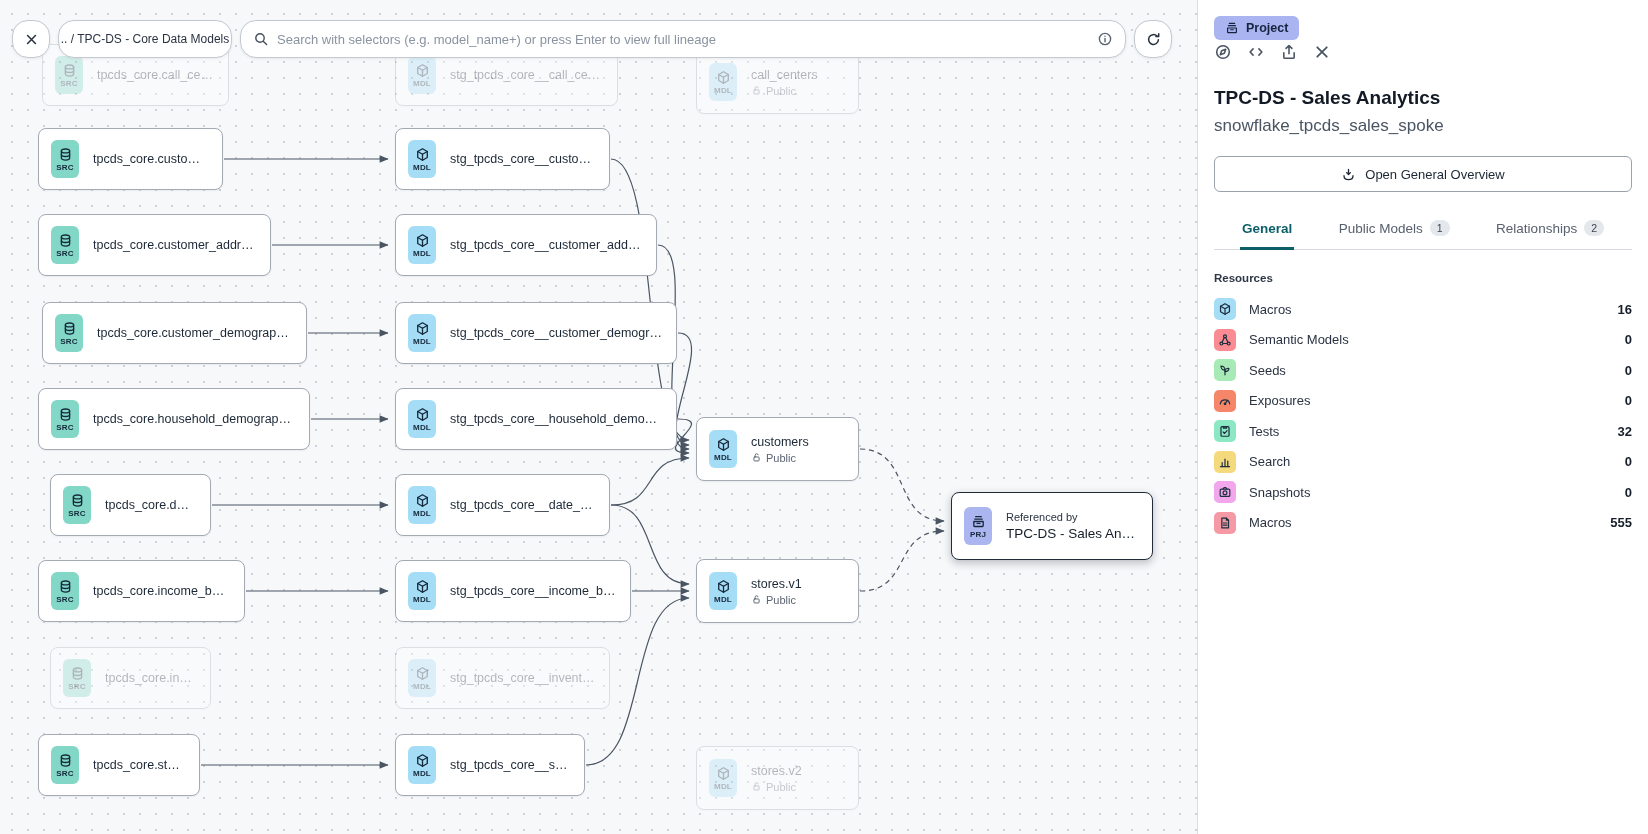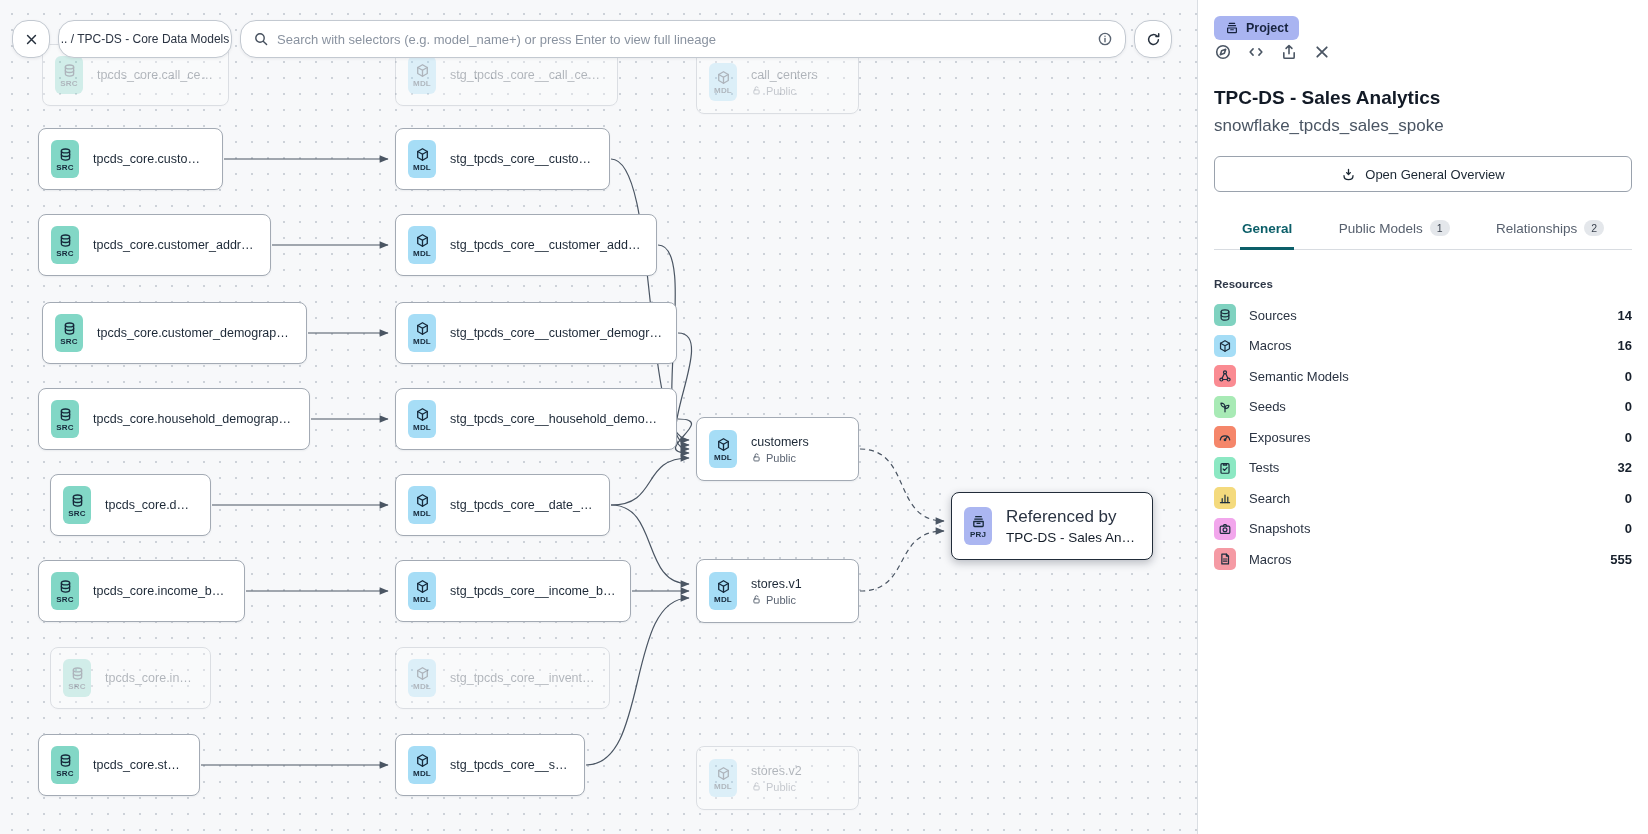--- a/index.html
+++ b/index.html
@@ -24,21 +24,21 @@
   .node .nbadge .btxt { font-size:8px; font-weight:bold; letter-spacing:.2px; }
   .badge-src { background:#82d7c6; }
   .badge-mdl { background:#a6ddf6; }
   .badge-prj { background:#abb6f1; }
   .node .ncol { display:flex; flex-direction:column; gap:3px; min-width:0; }
   .node .nname { font-size:12.5px; color:#1c2836; white-space:nowrap;
     overflow:hidden; text-overflow:ellipsis; }
   .node .nsub { font-size:11px; color:#5b6472; display:flex; align-items:center; gap:4px; }
   .node .nsub svg { width:11px; height:11px; stroke:#5b6472; }
   .node.prj { border:1.8px solid #212c39; box-shadow:0 3px 8px rgba(20,30,45,.28); }
-  .node.prj .ntop { font-size:17px; color:#2a3342; }
+  .node.prj .ntop { font-size:11px; color:#2a3342; }
   .node.prj .nname { font-size:13.5px; color:#141d29; }
 
   
   .tbbox { position:absolute; top:20px; height:38px; background:#fff;
     border:1px solid #c3c9d1; border-radius:16px; display:flex; align-items:center;
     box-shadow:0 1px 3px rgba(25,35,45,.07); z-index:5; }
   #btn-close-canvas { left:12px; width:38px; justify-content:center; cursor:pointer; }
   #breadcrumb { left:58px; width:174px; justify-content:center;
     font-size:12px; color:#2a3342; cursor:pointer; }
   #searchbar { left:240px; width:886px; padding:0 12px; gap:8px; }
@@ -70,21 +70,21 @@
 
   #tabbar { margin-top:22px; display:flex; justify-content:space-between;
     padding:0 26px; border-bottom:1px solid #d8dce1; }
   .tab { display:flex; align-items:flex-end; gap:7px; padding:6px 2px 11px;
     font-size:13.5px; color:#57606e; cursor:pointer; border-bottom:3px solid transparent;
     margin-bottom:-1px; }
   .tab.active { color:#0c5f69; font-weight:bold; border-bottom-color:#0c5f69; }
   .tab .tbadge { background:#e4e7eb; color:#3c4450; border-radius:999px;
     font-size:10.5px; padding:2px 7px; font-weight:normal; }
 
-  #resources-label { margin-top:28px; font-size:11.5px; font-weight:bold; color:#2e3747; }
+  #resources-label { margin-top:22px; font-size:11.5px; font-weight:bold; color:#2e3747; }
   #resource-list { margin-top:10px; }
   .rrow { display:flex; align-items:center; height:30.5px; gap:13px; cursor:pointer; }
   .ricon { width:22px; height:22px; border-radius:5px; display:flex;
     align-items:center; justify-content:center; flex:0 0 auto; }
   .ricon svg { width:14px; height:14px; stroke:#1d2f3f; }
   .rlabel { font-size:13px; color:#2a3342; }
   .rcount { margin-left:auto; font-size:13px; font-weight:600; color:#161f2b; }
 
   svg.icon { fill:none; stroke-width:1.4; stroke-linecap:round; stroke-linejoin:round; }
 </style>
@@ -551,29 +551,20 @@
       </div>
       <div class="tab">
         <span>Relationships</span>
         <span class="tbadge">2</span>
       </div>
     </div>
 
   <div id="resources-label">Resources</div>
   <div id="resource-list">
       <div class="rrow">
-        <span class="ricon" style="background:#7fd2c0">
-          <svg class="icon " style="">
-            <use href="#i-database"></use>
-          </svg>
-        </span>
-        <span class="rlabel">Sources</span>
-        <span class="rcount">14</span>
-      </div>
-      <div class="rrow">
         <span class="ricon" style="background:#a5ddf6">
           <svg class="icon " style="">
             <use href="#i-cube"></use>
           </svg>
         </span>
         <span class="rlabel">Macros</span>
         <span class="rcount">16</span>
       </div>
       <div class="rrow">
         <span class="ricon" style="background:#fa8b92">

